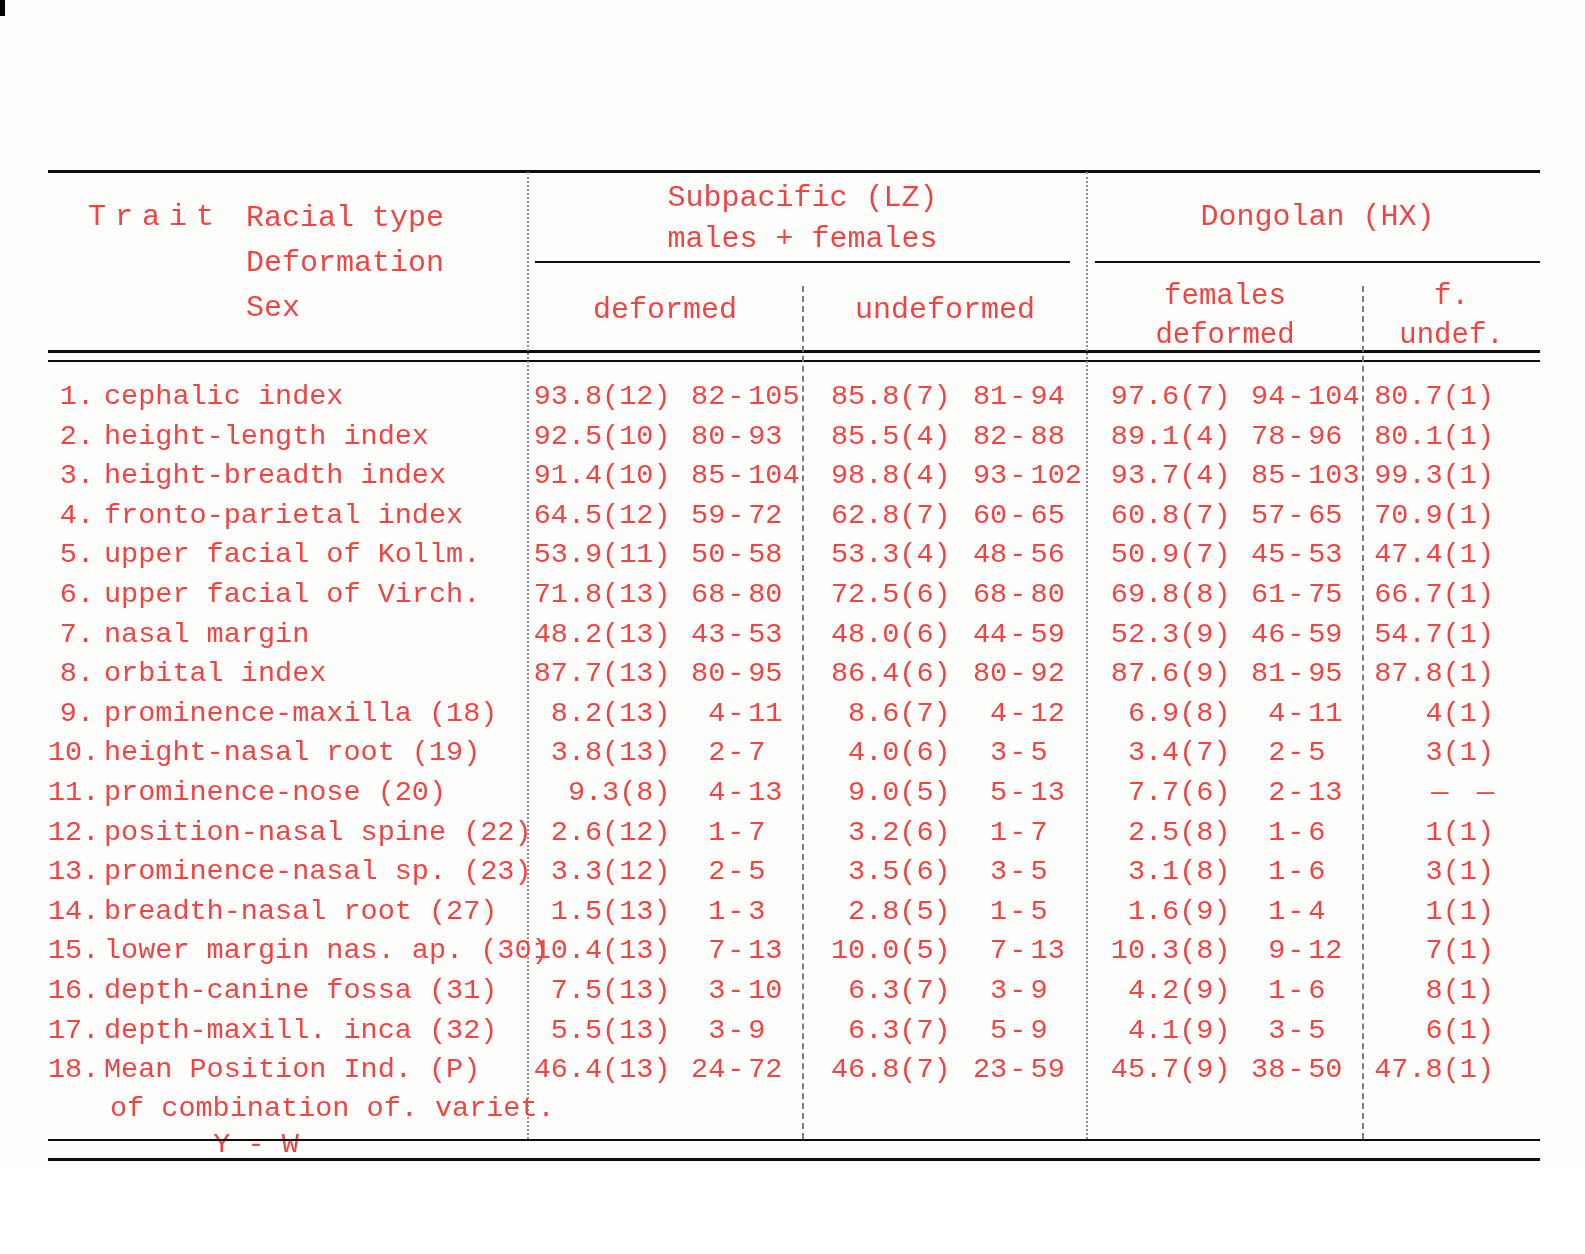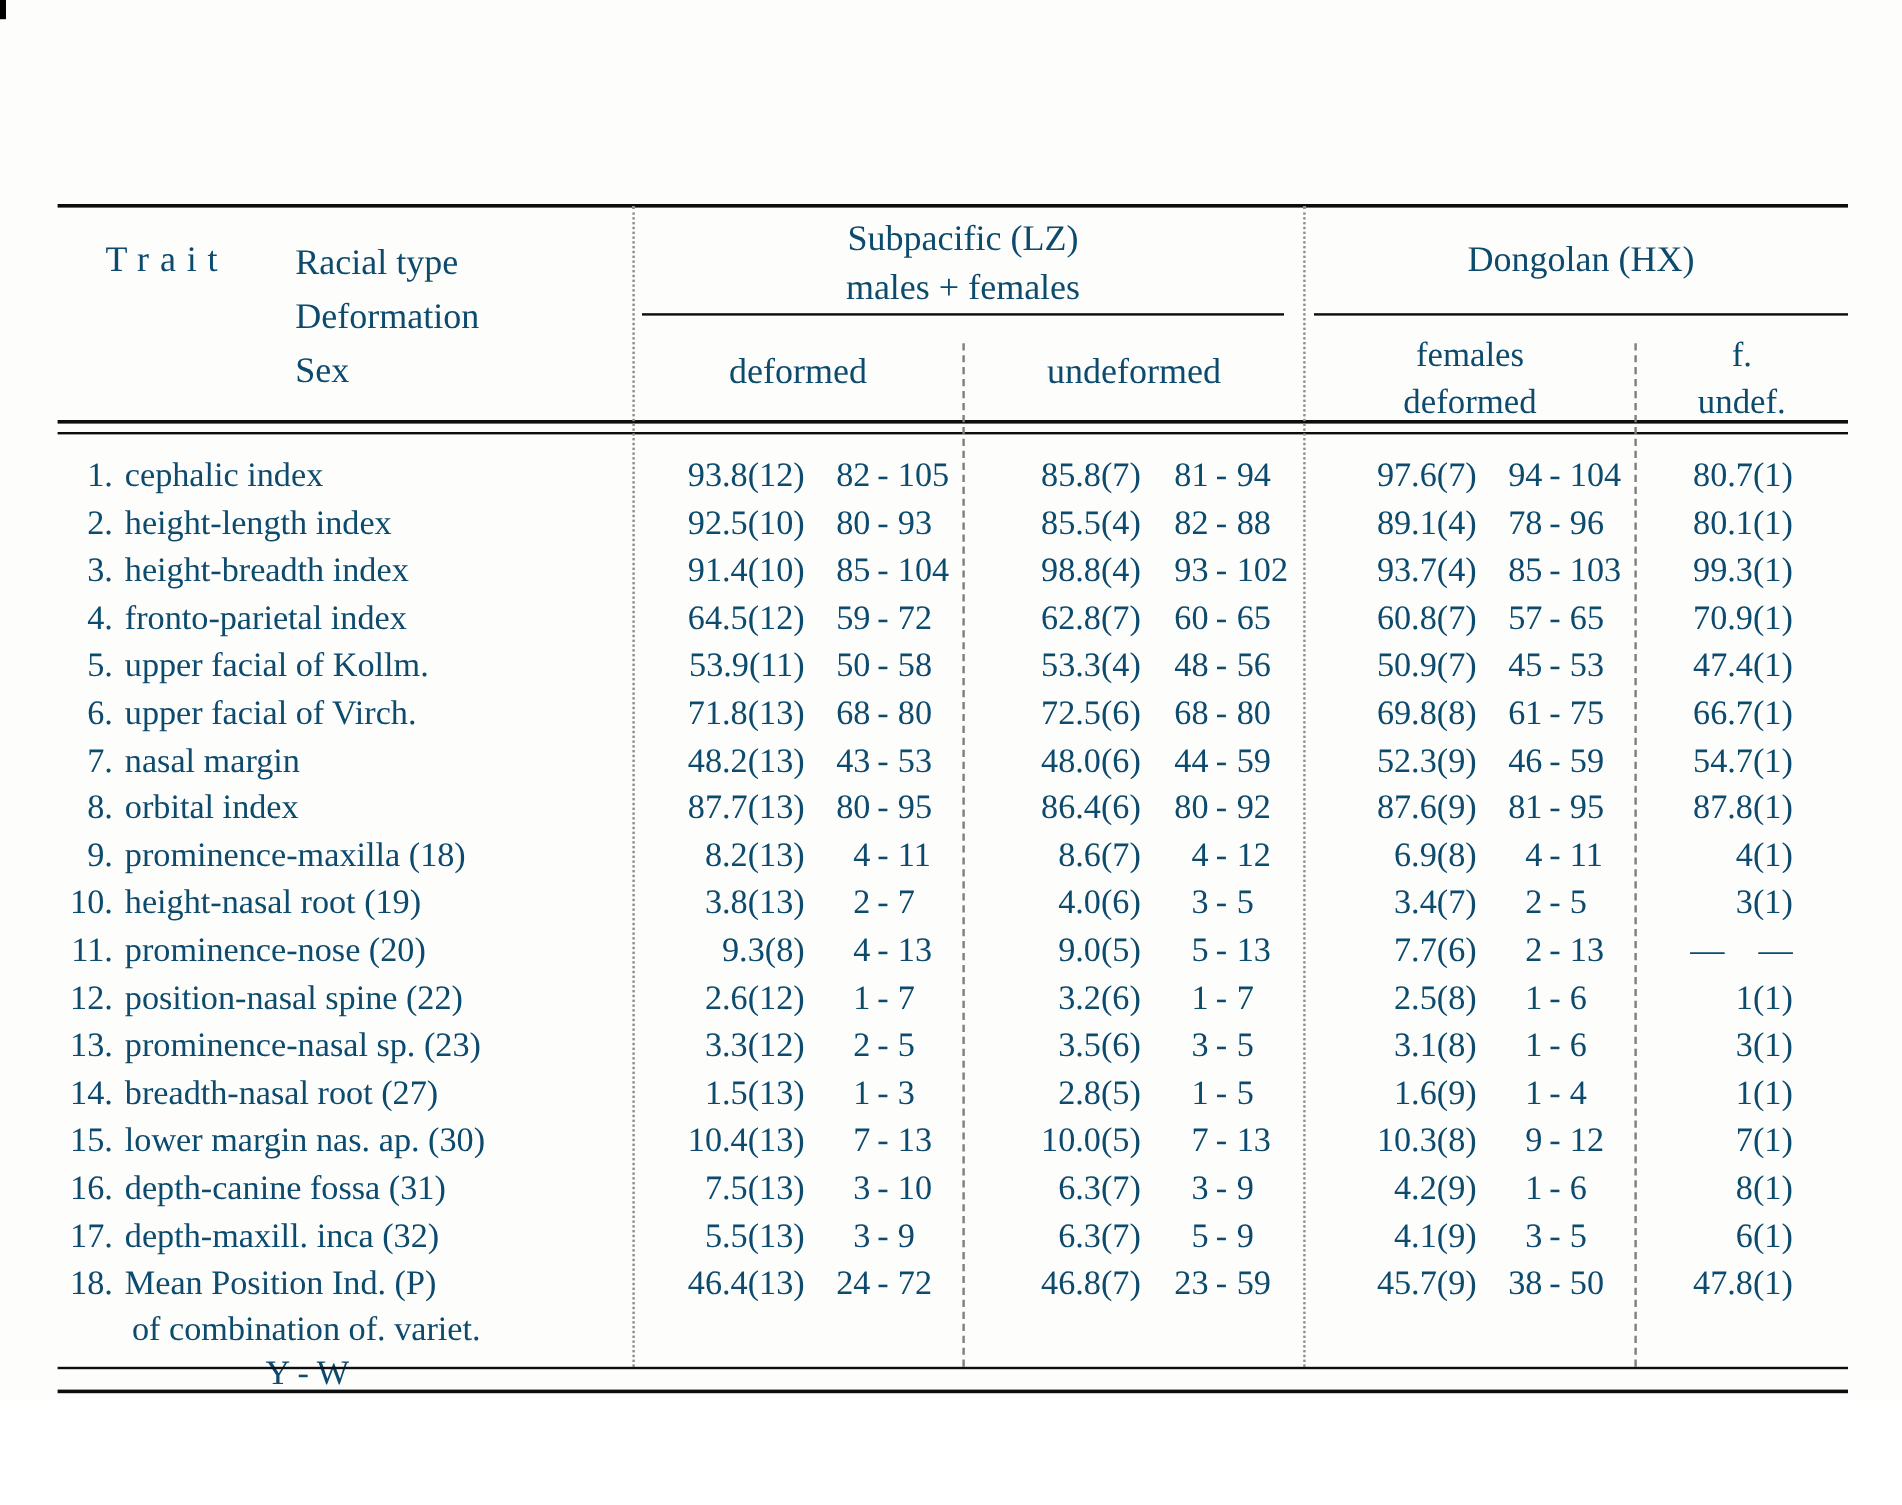--- a/index.html
+++ b/index.html
@@ -1,18 +1,18 @@
 <!DOCTYPE html>
 <html><head>
 <meta charset="utf-8">
 <style>
   html,body{margin:0;padding:0;background:#ffffff;}
   .page{
     position:relative;width:1585px;height:1166px;background:#fdfdfb;
-    overflow:hidden;font-family:Liberation Serif, serif;color:#0c4a6e;
+    overflow:hidden;font-family:Liberation Mono, monospace;color:#ef4444;
   }
   
   .hline{position:absolute;background:#0d0d0d;}
   .vdot{position:absolute;width:0;border-left:2px dotted #8d8d8d;}
   .vdash{position:absolute;width:0;border-left:2px dashed #7e7e7e;}
   .art{position:absolute;background:#000;}
   
   .h-trait{position:absolute;left:88px;top:200px;font-size:30px;letter-spacing:9px;}
   .h-racial{position:absolute;left:246px;top:196px;font-size:30px;line-height:45px;}
   .h-racial span{display:block;}

